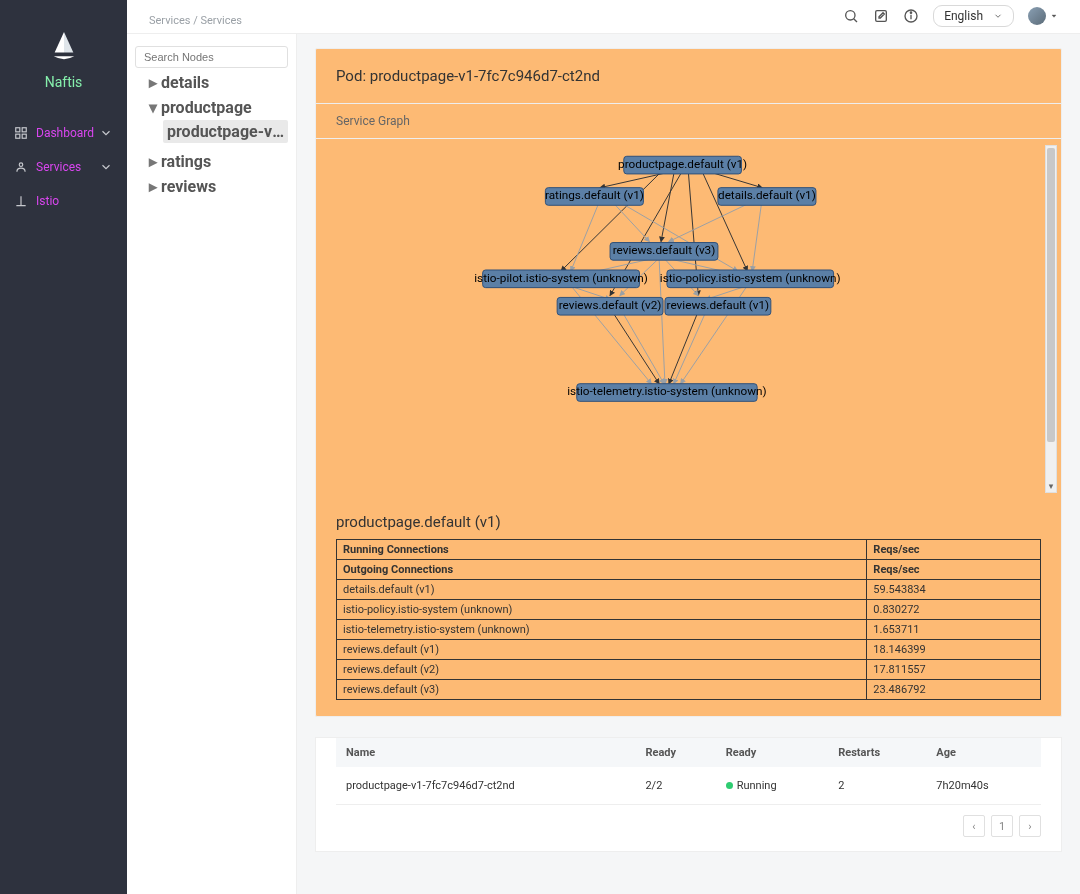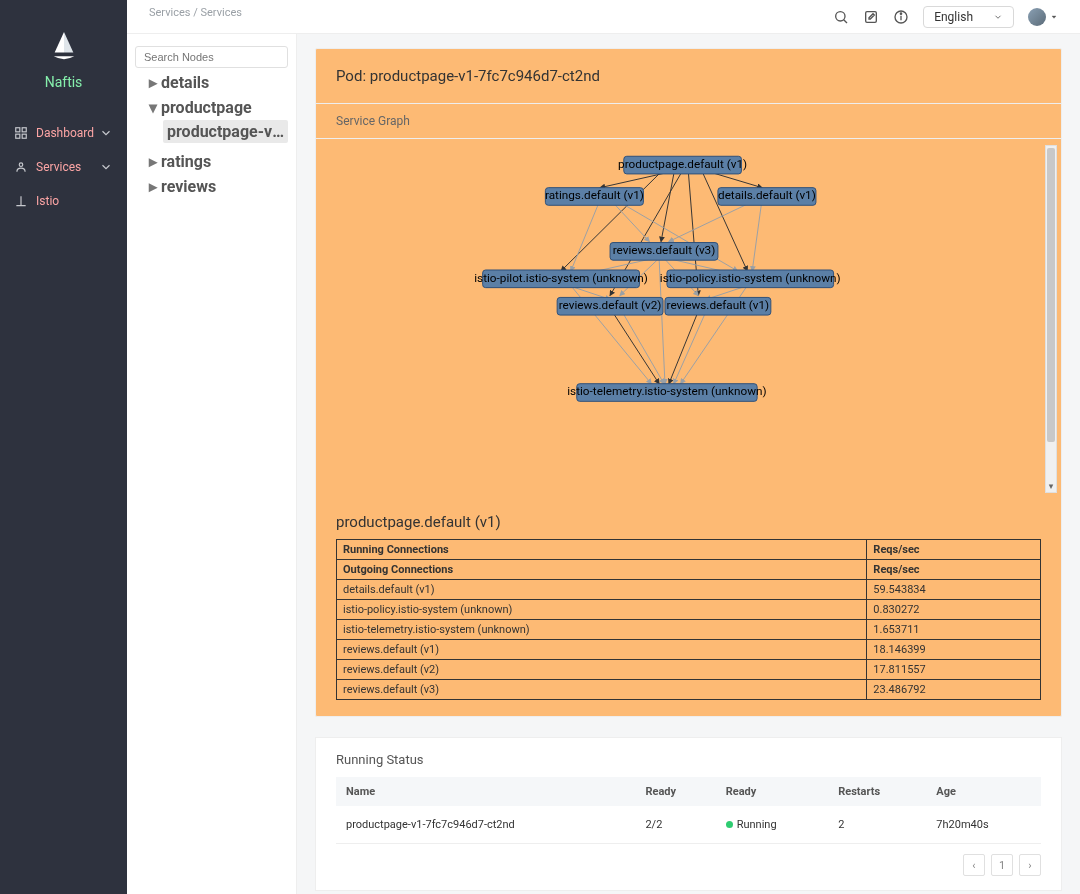--- a/index.html
+++ b/index.html
@@ -4,30 +4,30 @@
 <style>
   html,body{margin:0;padding:0;font-family:-apple-system,BlinkMacSystemFont,"Segoe UI",Roboto,Helvetica,Arial,sans-serif;font-size:12px;color:#333;background:#fff;}
   *{box-sizing:border-box;}
   
   .wrapper{display:flex;min-height:100vh;}
   .sidebar{width:127px;background:#2e323e;color:#c7c9ce;display:flex;flex-direction:column;align-items:center;padding-top:30px;}
   .sidebar .logo{width:28px;height:34px;position:relative;}
   .sidebar .logo svg{width:100%;height:100%;}
   .sidebar .brand{margin:10px 0 26px;font-size:14px;color:#86efac;}
   .nav{width:100%;}
-  .nav-item{display:flex;align-items:center;justify-content:space-between;padding:10px 14px;font-size:12px;color:#fca5a5;}
+  .nav-item{display:flex;align-items:center;justify-content:space-between;padding:10px 14px;font-size:12px;color:#d946ef;}
   .nav-item .left{display:flex;align-items:center;gap:8px;}
   .nav-ico{width:14px;height:14px;stroke:#c7c9ce;}
 
   .main{flex:1;display:flex;flex-direction:column;}
-  .topbar{display:flex;align-items:flex-start;justify-content:space-between;padding:6px 22px;border-bottom:1px solid #eee;height:34px;}
+  .topbar{display:flex;align-items:flex-end;justify-content:space-between;padding:6px 22px;border-bottom:1px solid #eee;height:34px;}
   .breadcrumb{font-size:11px;color:#9aa0a6;}
   .top-right{display:flex;align-items:center;gap:14px;}
   .ticon{width:16px;height:16px;stroke:#555;fill:none;}
-  .lang{border:1px solid #d9d9d9;border-radius:4px;padding:3px 10px;font-size:12px;display:flex;align-items:center;gap:20px;}
+  .lang{border:1px solid #d9d9d9;border-radius:9px;padding:3px 10px;font-size:12px;display:flex;align-items:center;gap:10px;}
   .avatar{width:18px;height:18px;border-radius:50%;background:linear-gradient(135deg,#8aa0b4,#5b6b78);}
 
   .body{display:flex;flex:1;}
   .tree-pane{width:170px;border-right:1px solid #eee;padding:12px 8px;}
   .tree-search{width:100%;border:1px solid #e0e0e0;border-radius:3px;padding:4px 8px;font-size:11px;color:#aaa;margin-bottom:2px;}
   .tree ul{list-style:none;padding-left:14px;margin:0;}
   .tree li{font-size:16px;color:#555;padding:3px 0;font-weight:bold;}
   .tree .caret{display:inline-block;width:8px;margin-right:4px;color:#777;}
   .tree .sel{background:#e9e9e9;border-radius:2px;padding:2px 4px;display:block;white-space:nowrap;overflow:hidden;text-overflow:ellipsis;}
   .content{flex:1;background:#f5f6f7;padding:0 18px 30px;}
@@ -289,21 +289,20 @@
                 </tr>
             <tr>
                   <td>reviews.default (v3)</td>
                   <td>23.486792</td>
                 </tr>
           </tbody>
             </table>
         </div>
 
         <div class="status-card">
-          <div class="status-title">Running Status</div>
           <table class="status">
             <thead>
                 <tr>
               <th>Name</th>
               <th>Ready</th>
               <th>Ready</th>
               <th>Restarts</th>
               <th>Age</th>
             </tr>
               </thead>

